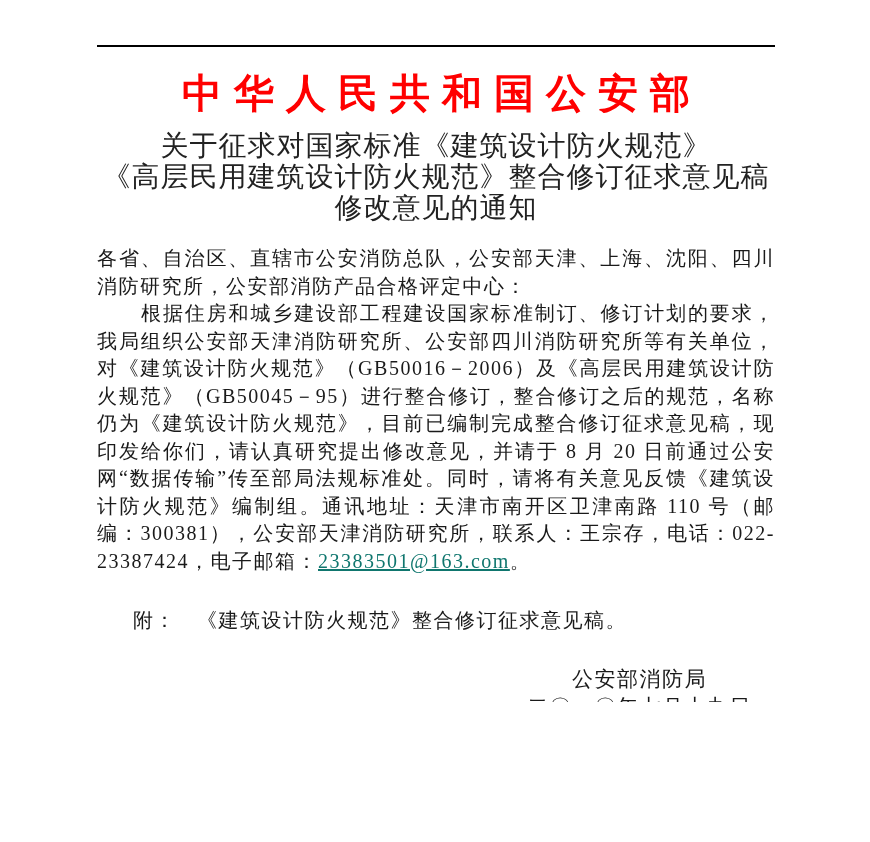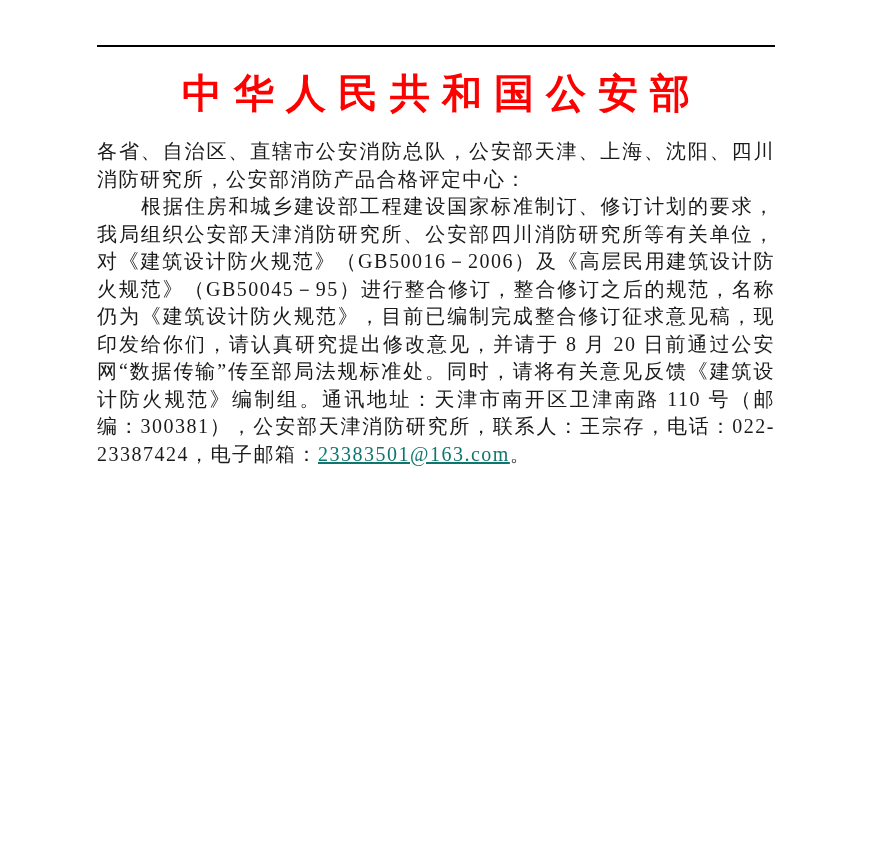--- a/index.html
+++ b/index.html
@@ -84,20 +84,30 @@
 </style>
 </head>
 <body>
 
 <div class="page">
 
   <hr class="top-rule">
 
   <h1 class="org-title">中华人民共和国公安部</h1>
 
+  <h2 class="doc-title">
+      <div>关于征求对国家标准《建筑设计防火规范》</div>
+      <div>《高层民用建筑设计防火规范》整合修订征求意见稿</div>
+      <div>修改意见的通知</div>
+    </h2>
 
   <p class="body-text salutation">各省、自治区、直辖市公安消防总队，公安部天津、上海、沈阳、四川消防研究所，公安部消防产品合格评定中心：</p>
 
   <p class="body-text main-paragraph"><span>根据住房和城乡建设部工程建设国家标准制订、修订计划的要求，我局组织公安部天津消防研究所、公安部四川消防研究所等有关单位，对《建筑设计防火规范》（GB50016－2006）及《高层民用建筑设计防火规范》（GB50045－95）进行整合修订，整合修订之后的规范，名称仍为《建筑设计防火规范》，目前已编制完成整合修订征求意见稿，现印发给你们，请认真研究提出修改意见，并请于 8 月 20 日前通过公安网“数据传输”传至部局法规标准处。同时，请将有关意见反馈《建筑设计防火规范》编制组。通讯地址：天津市南开区卫津南路 110 号（邮编：300381），公安部天津消防研究所，联系人：王宗存，电话：022-23387424，电子邮箱：</span><a class="email-link" href="#">23383501@163.com</a><span>。</span></p>
 
+  <p class="body-text attachment"><span>附：</span><span class="att-text">《建筑设计防火规范》整合修订征求意见稿。</span></p>
 
+  <div class="signature">
+    <div>公安部消防局</div>
+    <div>二〇一〇年七月十九日</div>
+  </div>
 
 </div>
 
 </body></html>

